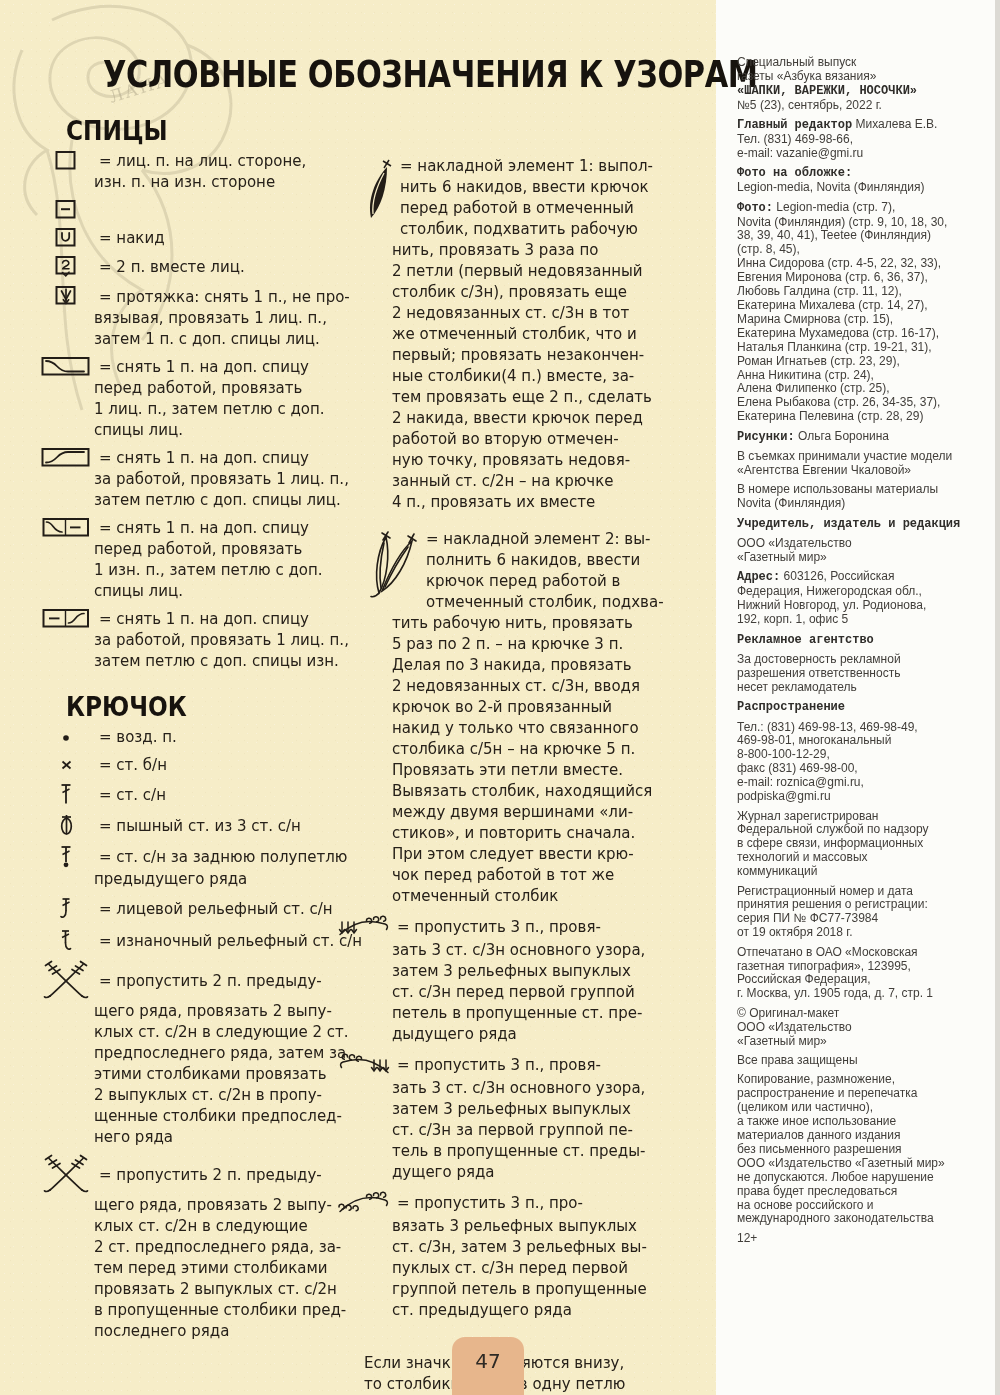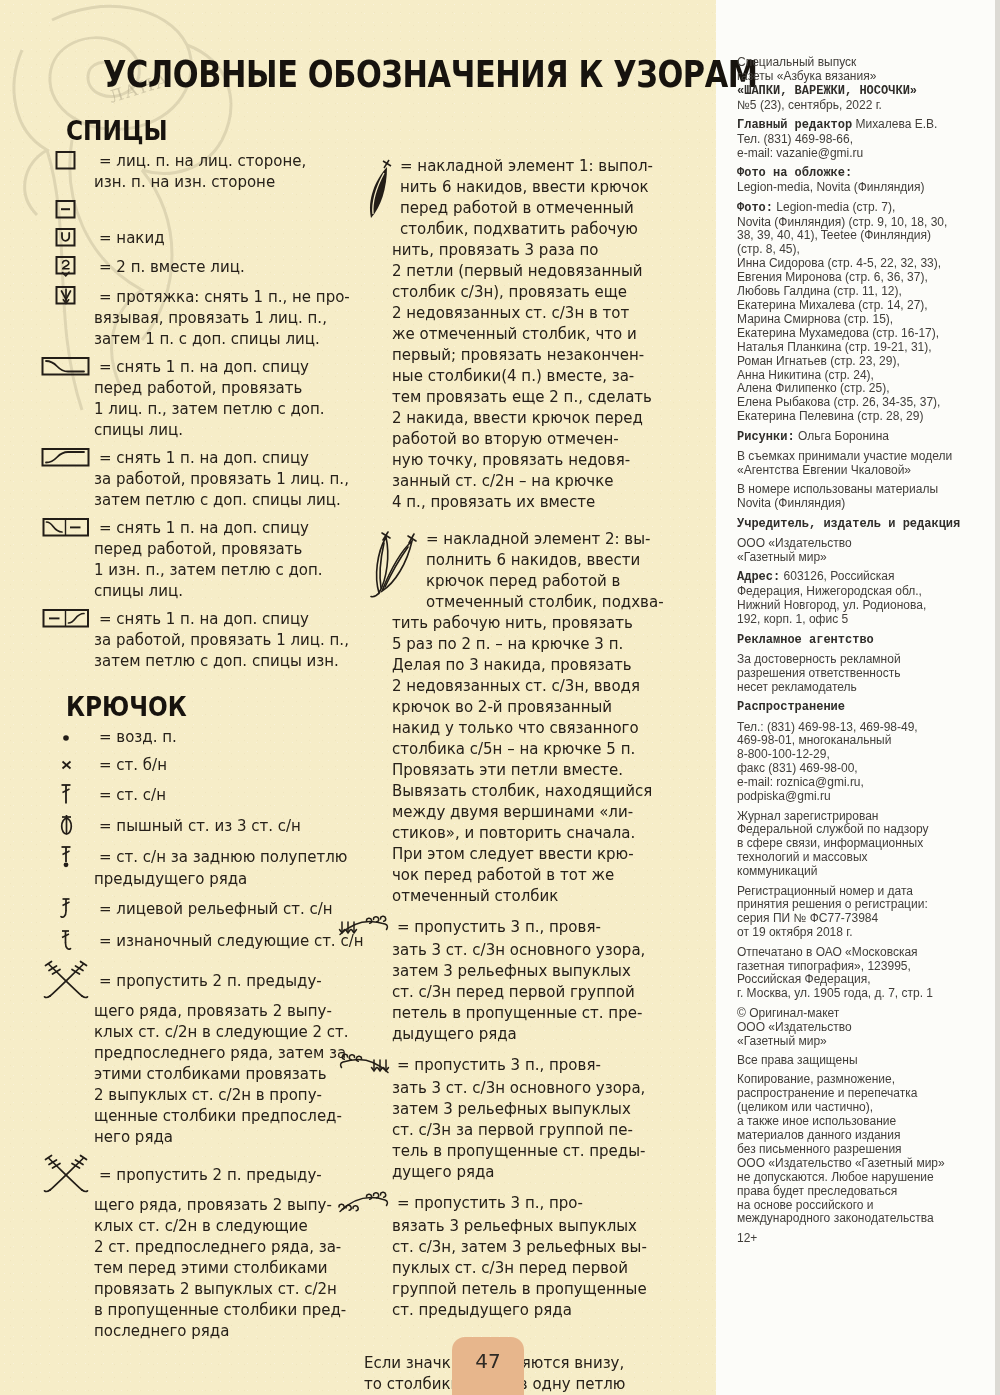--- a/index.html
+++ b/index.html
@@ -152,21 +152,21 @@
               <line x1="7" y1="3" x2="7" y2="15" stroke="currentColor" stroke-width="1.7"></line>
               <line x1="3.5" y1="9.5" x2="10.5" y2="6" stroke="currentColor" stroke-width="1.4"></line>
               <path d="M7 15 C7 20.5 4 22.2 2 20.6" stroke="currentColor" fill="none" stroke-linecap="round" stroke-width="1.7"></path>
               <line x1="3.5" y1="3" x2="10.5" y2="3" stroke="currentColor" stroke-width="1.7"></line>
             </svg></span><span class="itx">= лицевой рельефный ст. с/н</span></div>
         <div class="item"><span class="sym"><svg width="14" height="25" viewBox="0 0 14 25">
               <line x1="6.5" y1="3" x2="6.5" y2="15" stroke="currentColor" stroke-width="1.7"></line>
               <line x1="3" y1="9.5" x2="10" y2="6" stroke="currentColor" stroke-width="1.4"></line>
               <path d="M6.5 15 C6.5 20.5 9.5 22.2 11.5 20.6" stroke="currentColor" fill="none" stroke-linecap="round" stroke-width="1.7"></path>
               <line x1="3" y1="3" x2="10" y2="3" stroke="currentColor" stroke-width="1.7"></line>
-            </svg></span><span class="itx">= изнаночный следующие ст. с/н</span></div>
+            </svg></span><span class="itx">= изнаночный рельефный ст. с/н</span></div>
         <div class="item"><span class="sym"><svg width="46" height="40" viewBox="0 0 46 40">
               <g stroke="currentColor" fill="none" stroke-linecap="round" stroke-width="1.7">
                 <path d="M7 36 C14 30 30 14 40 4.5"></path>
                 <path d="M7 36 q-3.5 2.5 -5.5 0.8"></path>
                 <line x1="32.5" y1="6" x2="40" y2="10.5"></line>
                 <line x1="29" y1="9.5" x2="36.5" y2="14"></line>
                 <line x1="37.5" y1="1.5" x2="43.5" y2="5.5"></line>
                 <path d="M39 36 C32 30 16 14 6 4.5"></path>
                 <path d="M39 36 q3.5 2.5 5.5 0.8"></path>
                 <line x1="13.5" y1="6" x2="6" y2="10.5"></line>

